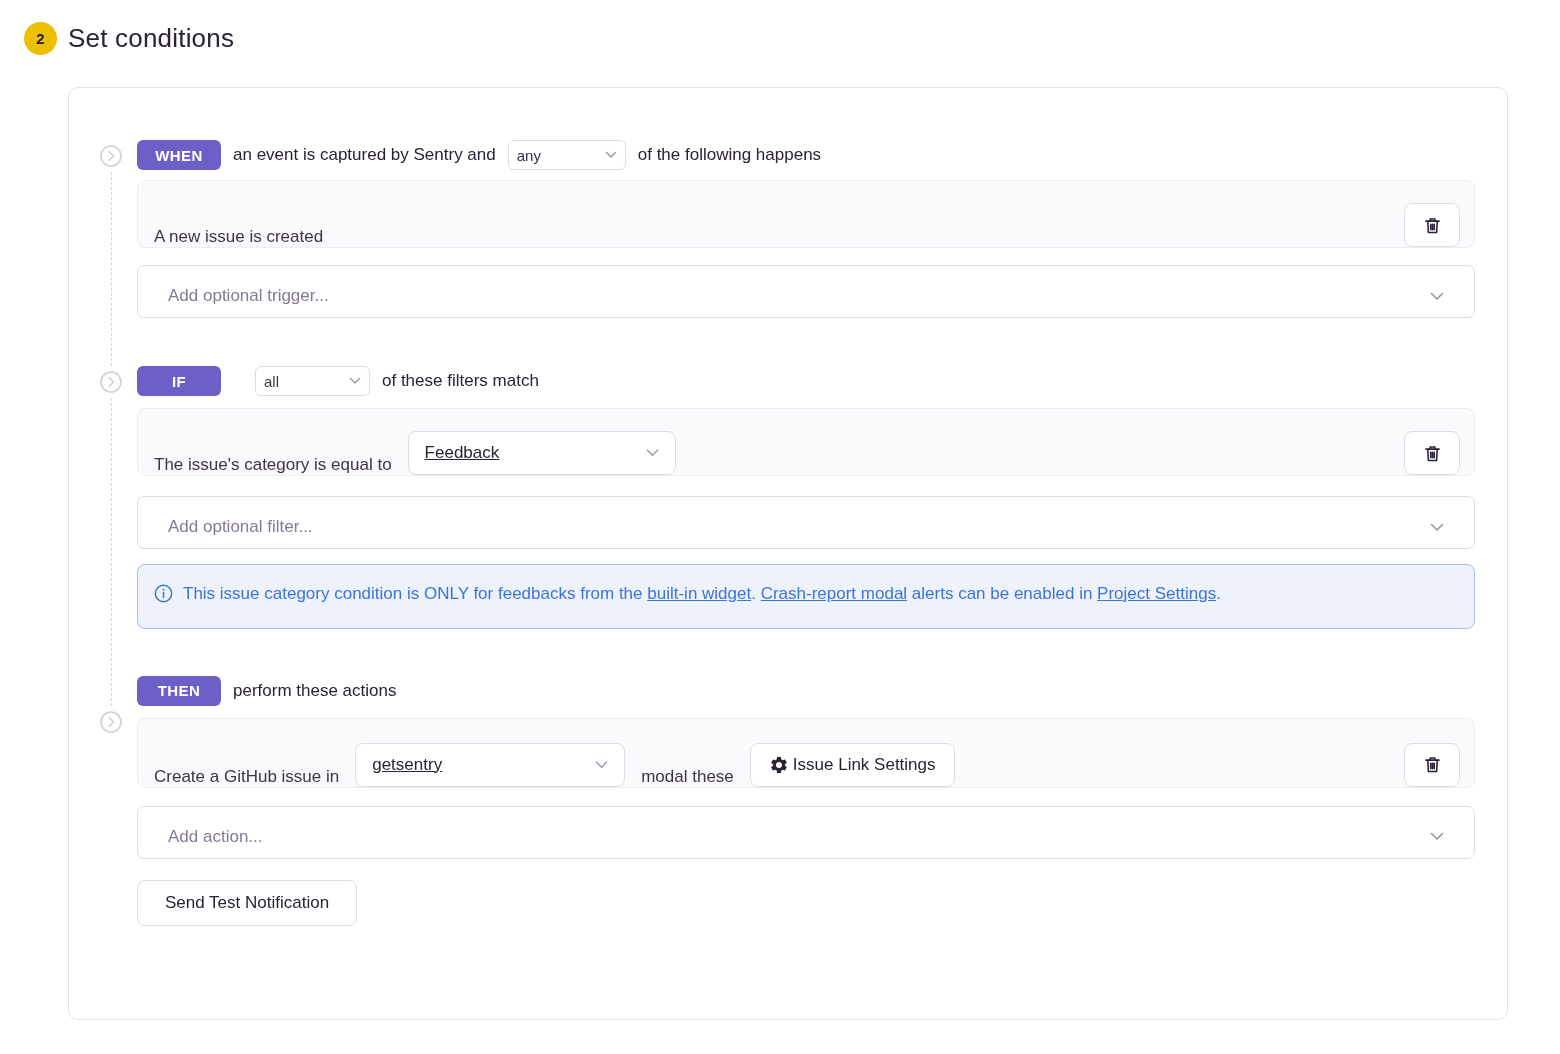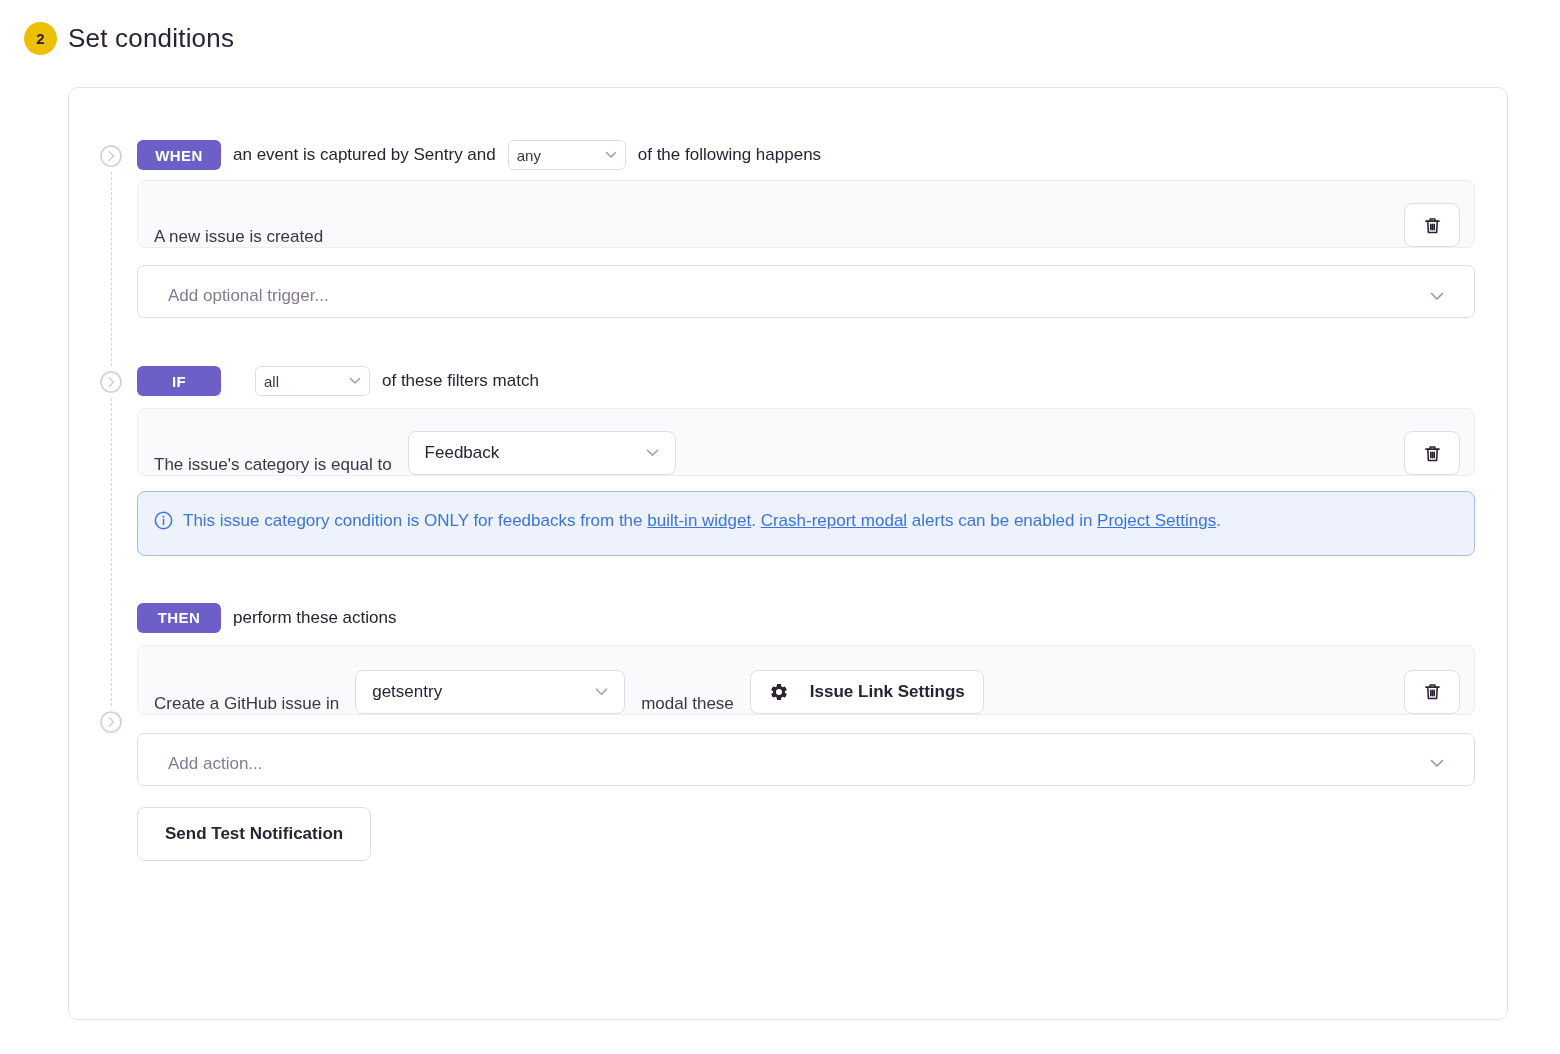--- a/index.html
+++ b/index.html
@@ -63,21 +63,21 @@
 
   
   .select {
     background: #fff; border: 1px solid #E0DCE5; border-radius: 6px;
     display: flex; align-items: center; justify-content: space-between;
     padding: 0 8px; cursor: pointer;
   }
   .select.sm { height: 30px; font-size: 15px; color: #3E3446; }
   .select.sm.w-any { width: 118px; }
   .select.sm.w-all { width: 115px; margin-left: 22px; }
-  .select.lg { height: 44px; font-size: 17px; color: #2B2233; border-radius: 8px; padding: 0 16px; }
+  .select.lg { height: 44px; font-size: 17px; color: #2B2233; border-radius: 8px; padding: 0 16px; text-decoration: underline; }
   .select.lg.w-feedback  { width: 268px; }
   .select.lg.w-getsentry { width: 270px; }
   .chev { flex: 0 0 auto; margin-left: 10px; }
 
   
   .rule-row {
     margin-top: 10px;
     background: #FAF9FB;
     border: 1px solid #F0ECF3;
     border-radius: 8px;
@@ -125,32 +125,32 @@
   
   .section-if   .section-header { margin-top: 48px; }
   .section-then .section-header { margin-top: 47px; }
   .section-then .rule-row { margin-top: 12px; height: 70px; }
   .section-if   .rule-row { margin-top: 12px; }
 
   
   .settings-btn {
     height: 44px;
     background: #fff; border: 1px solid #E0DCE5; border-radius: 8px;
-    display: flex; align-items: center; gap: 21px;
+    display: flex; align-items: center; gap: 4px;
     padding: 0 18px;
-    font-size: 17px; font-weight: 700; color: #2B2233;
+    font-size: 17px; font-weight: 400; color: #2B2233;
     cursor: pointer;
   }
   .test-btn {
     margin-top: 21px;
-    height: 54px;
+    height: 46px;
     background: #fff; border: 1px solid #E0DCE5; border-radius: 8px;
     display: inline-flex; align-items: center;
     padding: 0 27px;
-    font-size: 17px; font-weight: 700; color: #2B2233;
+    font-size: 17px; font-weight: 400; color: #2B2233;
     cursor: pointer;
   }
 </style>
 </head>
 <body>
 
 <div class="page-header">
   <div class="step-circle">
     <span>2</span>
   </div>
@@ -238,20 +238,26 @@
       <button class="icon-btn">
         <svg width="21" height="21" viewBox="0 0 24 24" fill="none" stroke="#2B2233" stroke-width="1.8" stroke-linecap="round" stroke-linejoin="round">
             <path d="M4.5 7 H19.5"></path>
             <path d="M9.3 7 V4.6 H14.7 V7"></path>
             <path d="M6.6 7.4 L7.3 20 H16.7 L17.4 7.4"></path>
             <path d="M10 10.6 V16.8 M12 10.6 V16.8 M14 10.6 V16.8"></path>
           </svg>
       </button>
     </div>
 
+    <div class="add-row filter">
+      <span>Add optional filter...</span>
+      <svg width="14" height="9" viewBox="0 0 14 9">
+          <path d="M1.5 1.5 L7 7 L12.5 1.5" fill="none" stroke="#9C94A5" stroke-width="1.6" stroke-linecap="round" stroke-linejoin="round"></path>
+        </svg>
+    </div>
 
     <div class="alert">
       <span class="info-wrap">
         <svg width="19" height="19" viewBox="0 0 20 20" fill="none" stroke="#3D74DB" stroke-width="1.6">
             <circle cx="10" cy="10" r="8.6"></circle>
             <path d="M10 9 V14.2" stroke-linecap="round"></path>
             <circle cx="10" cy="6" r="0.4" fill="#3D74DB" stroke-width="1.4"></circle>
           </svg>
       </span>
       <p><span>This issue category condition is ONLY for feedbacks from the </span><a>built-in widget</a><span>. </span><a>Crash-report modal</a><span> alerts can be enabled in </span><a>Project Settings</a><span>.</span></p>

